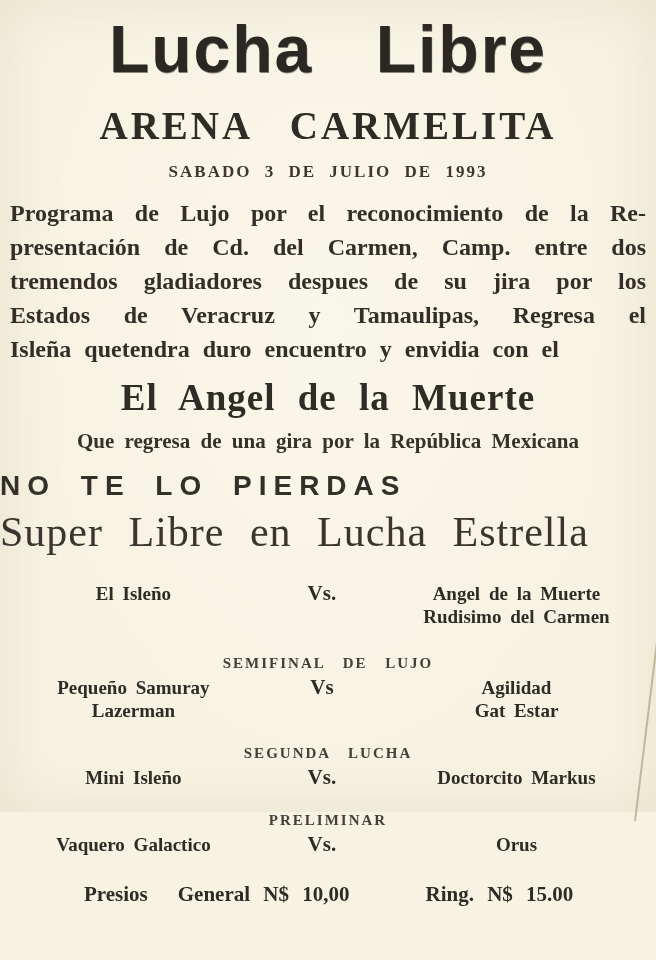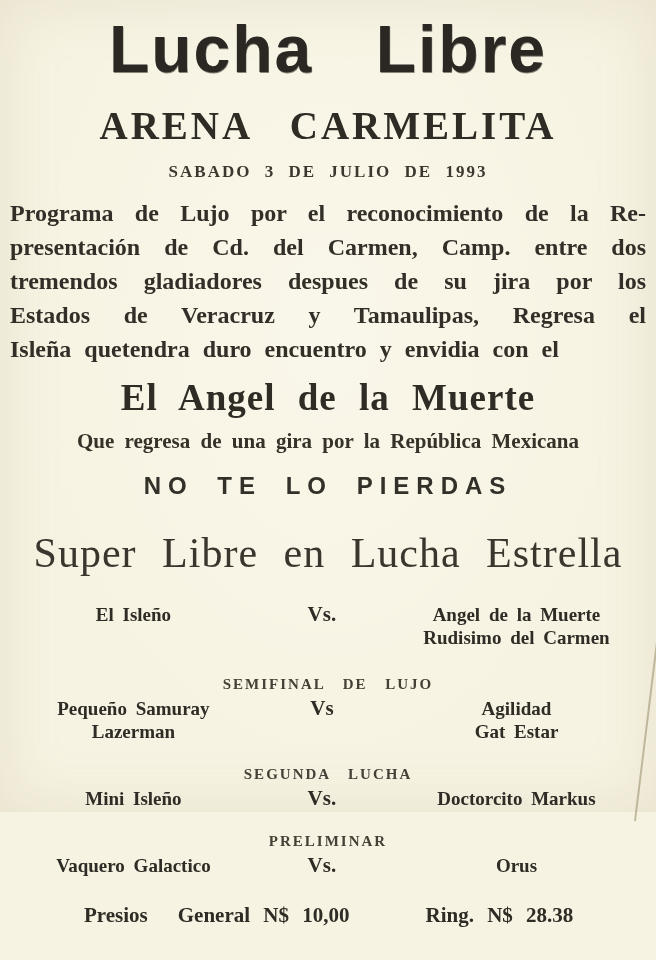--- a/index.html
+++ b/index.html
@@ -94,32 +94,32 @@
     margin-top: 8px;
     text-align: center;
     font-weight: bold;
     font-size: 21px;
     line-height: 26px;
     word-spacing: 5px;
     color: #363229;
   }
   .callout {
     margin-top: 19px;
-    text-align: center;
+    text-align: left;
     font-family: "Liberation Sans", sans-serif;
     font-weight: bold;
-    font-size: 24px;
+    font-size: 28px;
     line-height: 26px;
     letter-spacing: 7px;
     word-spacing: 10px;
     color: #33302a;
   }
   .main-event {
-    margin-top: 28px;
-    text-align: center;
+    margin-top: 7px;
+    text-align: left;
     font-weight: normal;
     font-size: 42px;
     line-height: 52px;
     letter-spacing: 1px;
     word-spacing: 14px;
     color: #3a362e;
   }
 
   .card { margin-top: 24px; }
   .match-row {
@@ -253,18 +253,18 @@
       <div class="col-right">
         <div class="fighter">Orus</div>
       </div>
     </div>
 
   </div>
 
   <div class="prices">
     <span>Presios</span>
     <span class="price-general">General N$ 10,00</span>
-    <span class="price-ring">Ring. N$ 28.38</span>
+    <span class="price-ring">Ring. N$ 15.00</span>
   </div>
 
   <div class="paper-edge"></div>
 
 </div>
 
 </body></html>

